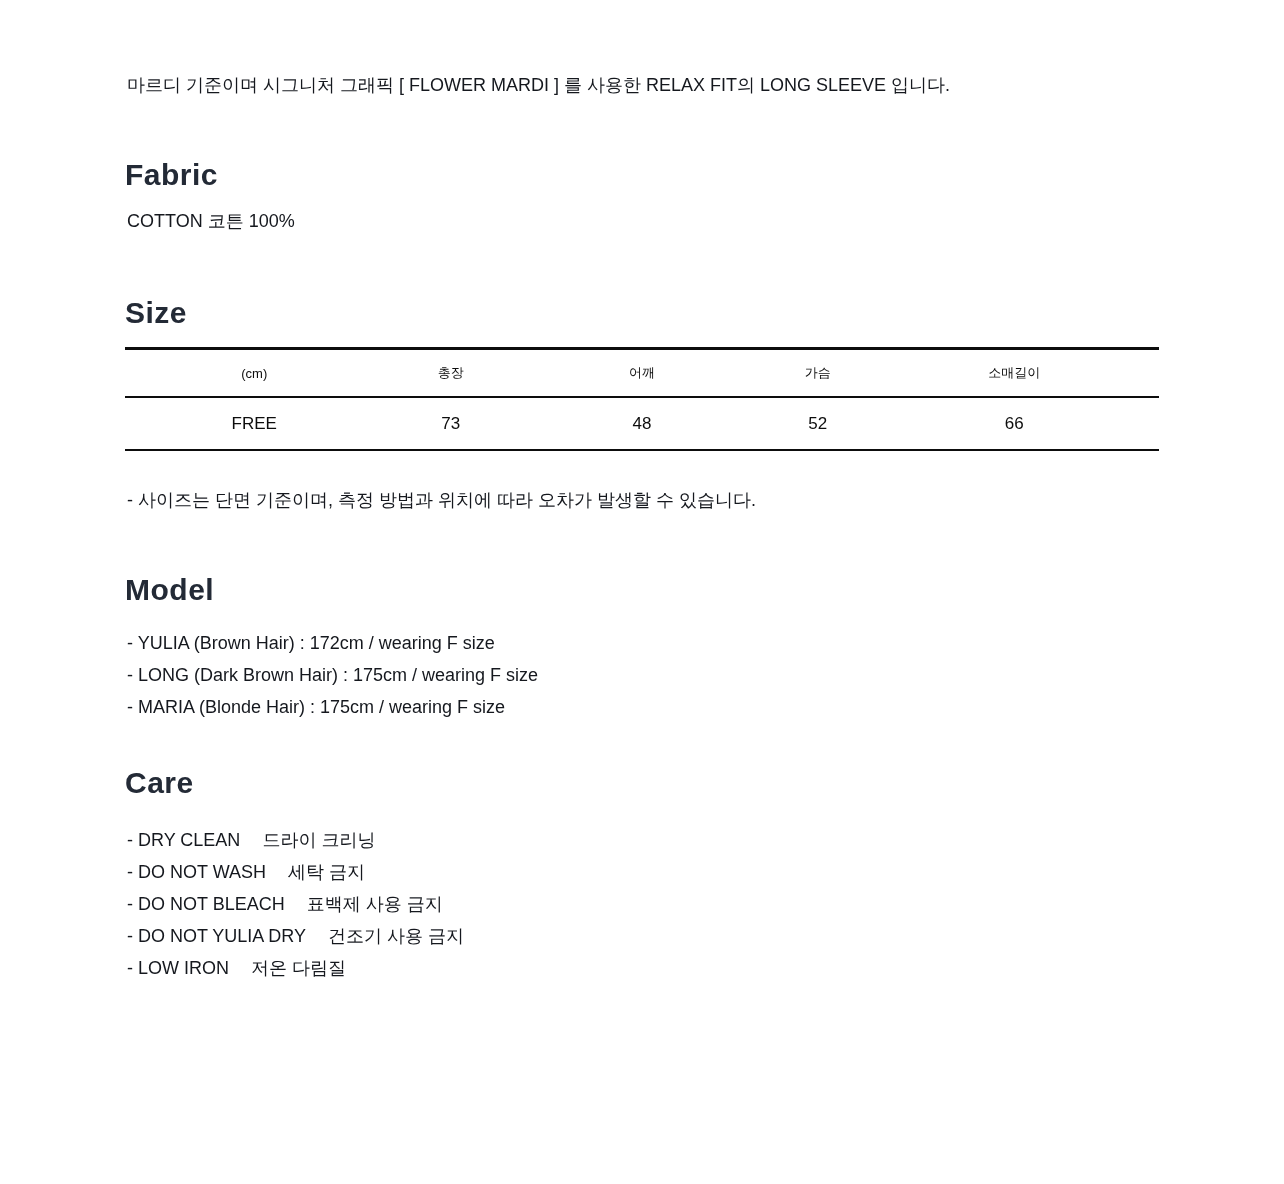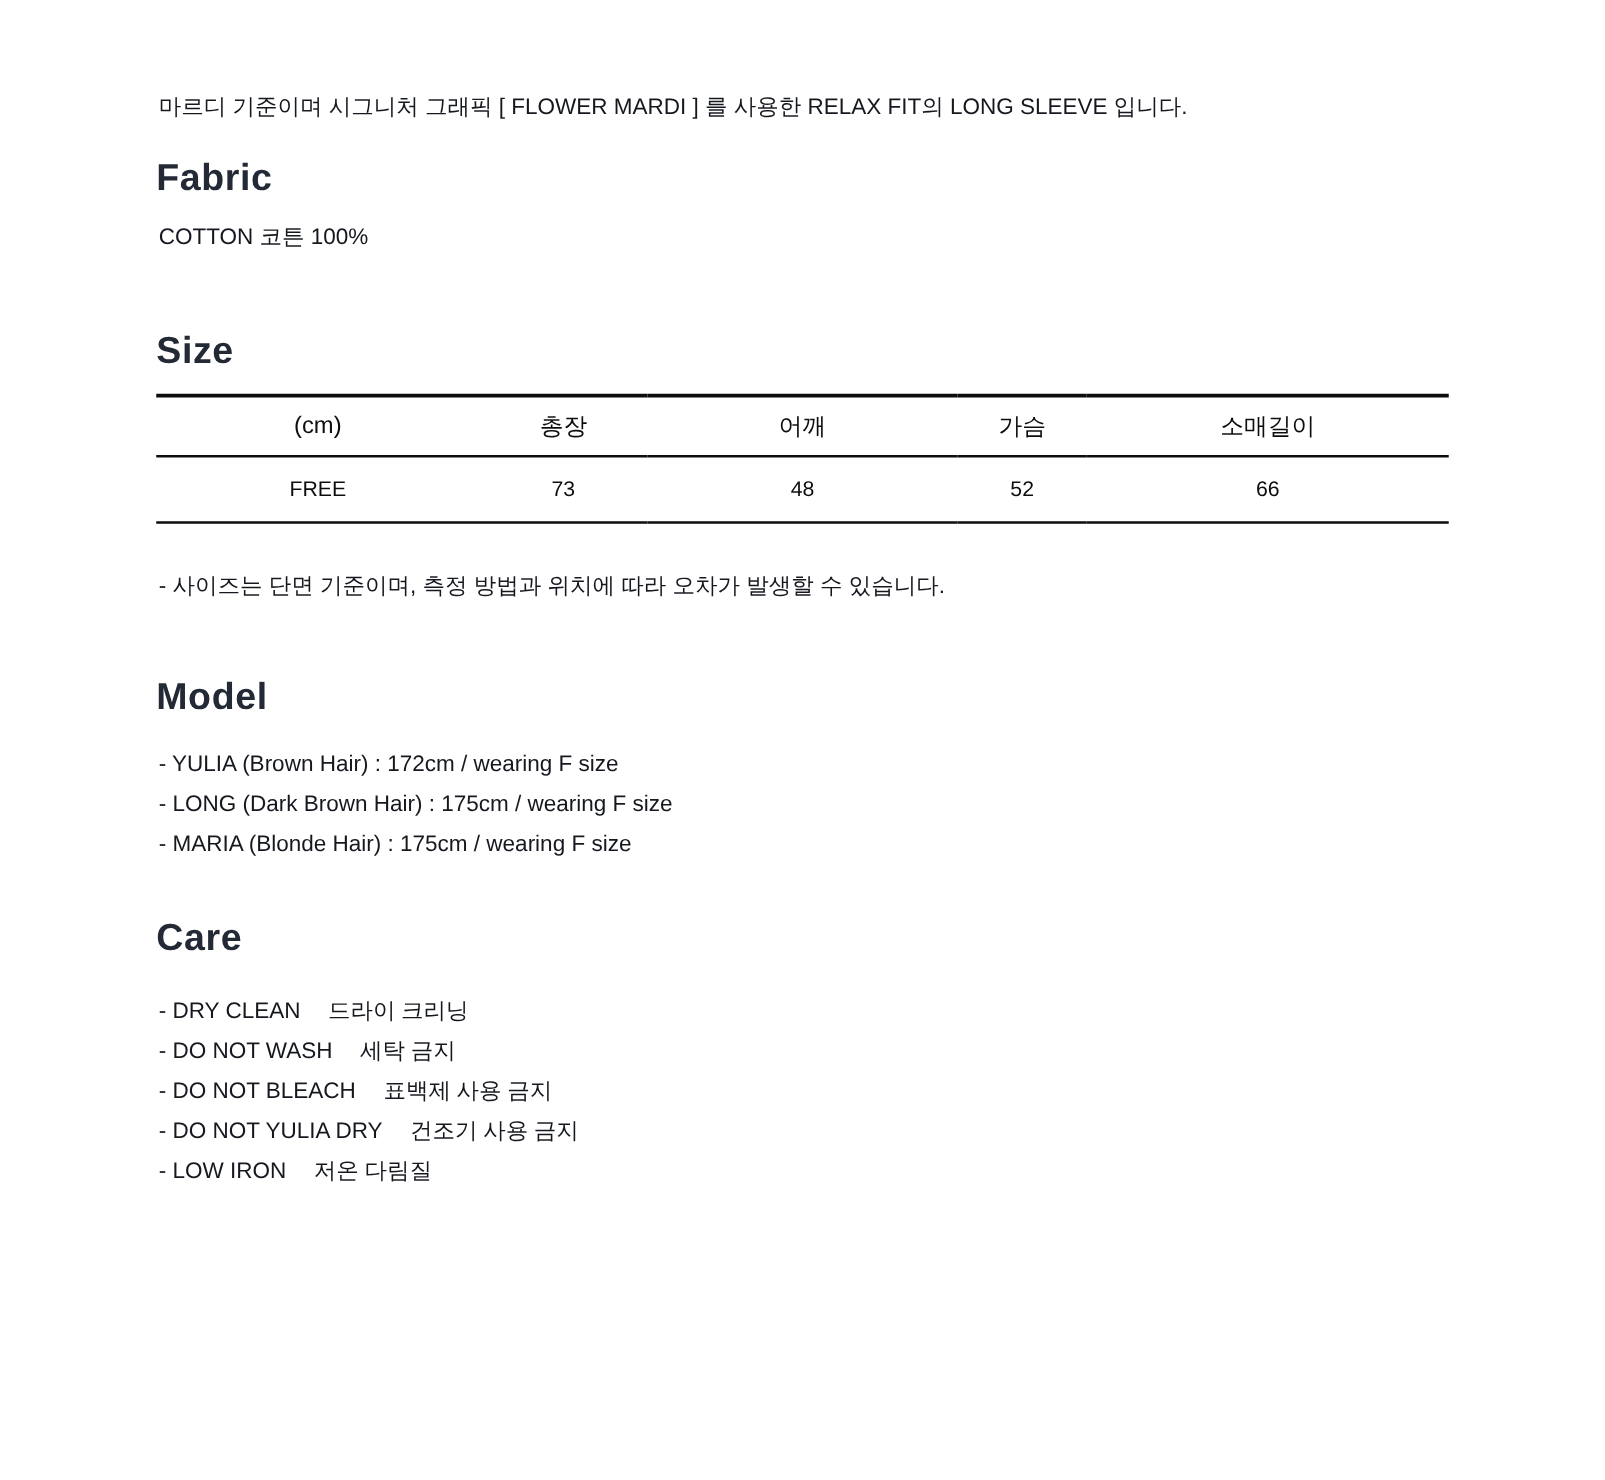--- a/index.html
+++ b/index.html
@@ -30,35 +30,35 @@
     letter-spacing:0.5px;
     color:var(--heading);
   }
   .body-text{
     margin:22px 0 0 2px;
     font-size:18px;
     line-height:22px;
     color:var(--body);
   }
   
-  .sec-fabric h2{margin-top:32px;}
+  .sec-fabric h2{margin-top:64px;}
   .sec-fabric .body-text{margin-top:20px;}
   .sec-size h2{margin-top:66px;}
   table.size-table{
     width:1034px;
     margin-top:19px;
     border-collapse:collapse;
     table-layout:fixed;
     border-top:3px solid var(--table-ink);
     border-bottom:2px solid var(--table-ink);
     color:var(--table-ink);
   }
   table.size-table th{
     height:46px;
-    font-size:19px;
+    font-size:13px;
     font-weight:400;
     text-align:center;
     vertical-align:middle;
     border-bottom:2px solid var(--table-ink);
     padding:0;
   }
   table.size-table td{
     height:51px;
     font-size:17px;
     text-align:center;
@@ -73,21 +73,21 @@
   .sec-model h2{margin-top:64px;}
   ul.plain-list{
     list-style:none;
     margin:22px 0 0 2px;
     padding:0;
     font-size:18px;
     line-height:32px;
   }
   .sec-care h2{margin-top:45px;}
   .sec-care ul.plain-list{margin-top:26px;}
-  .care-ko{margin-left:22px;font-family:Liberation Serif, serif;}
+  .care-ko{margin-left:22px;}
   .legal{
     margin:58px 0 0 5px;
     font-size:17px;
     line-height:30px;
   }
   .legal p{margin:0;}
   .legal .warn{color:var(--red);}
 </style>
 </head>
 <body>

